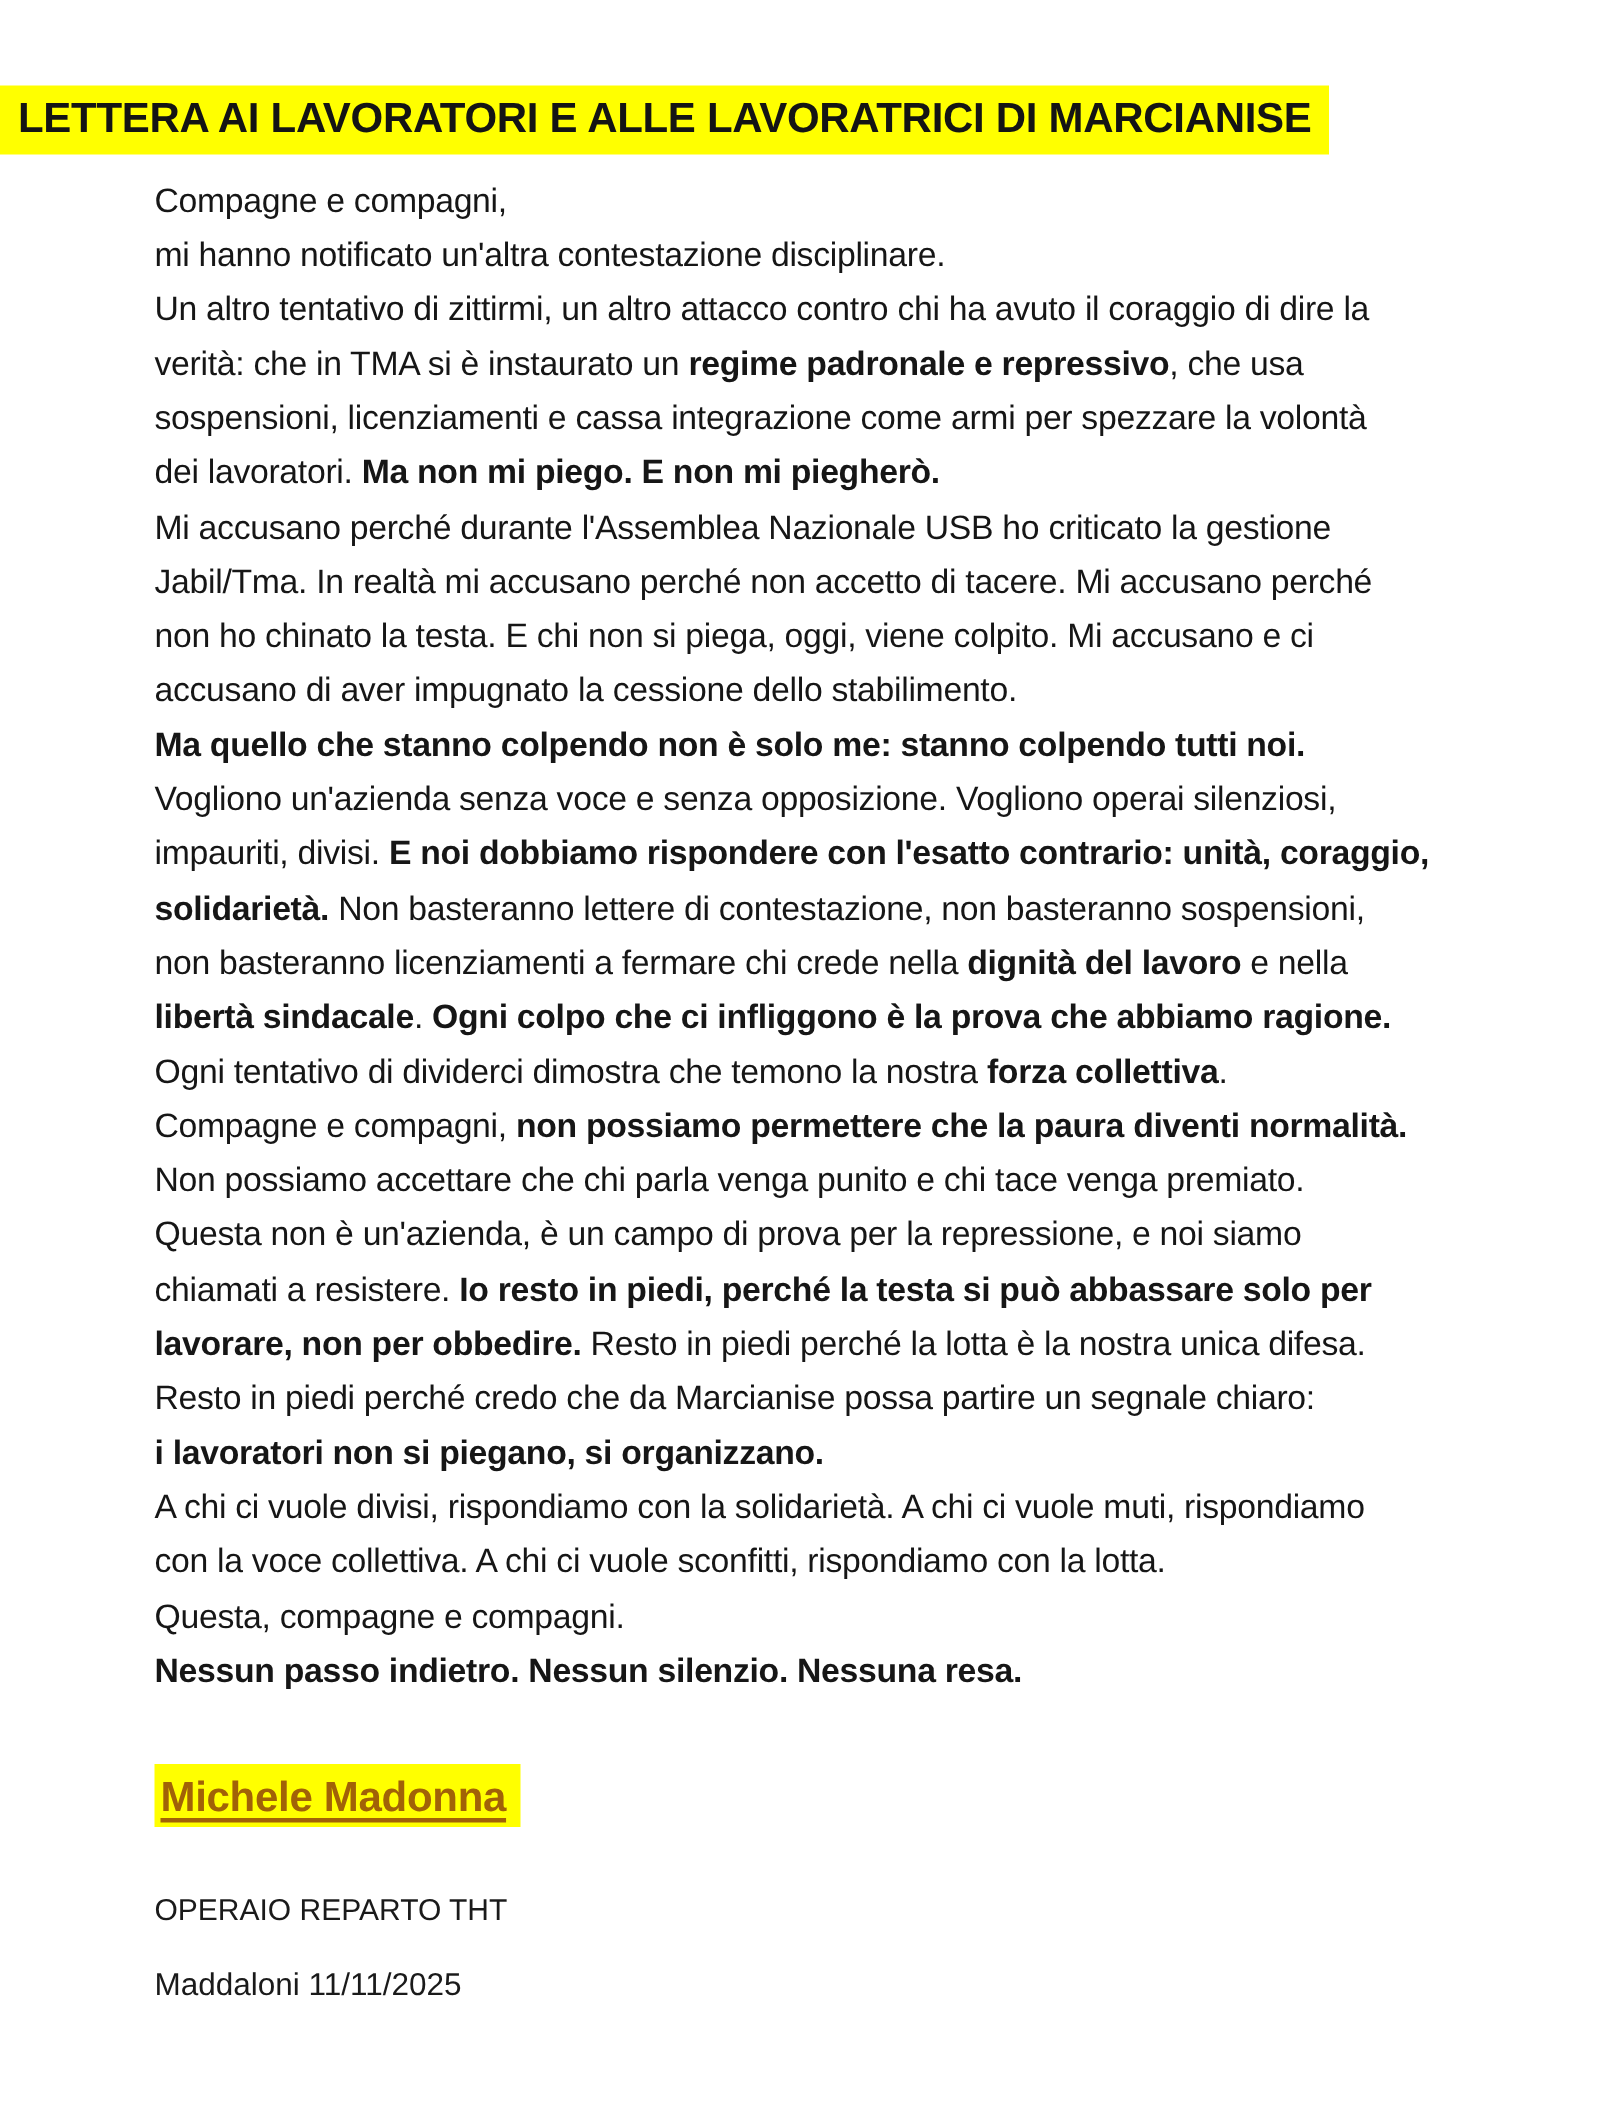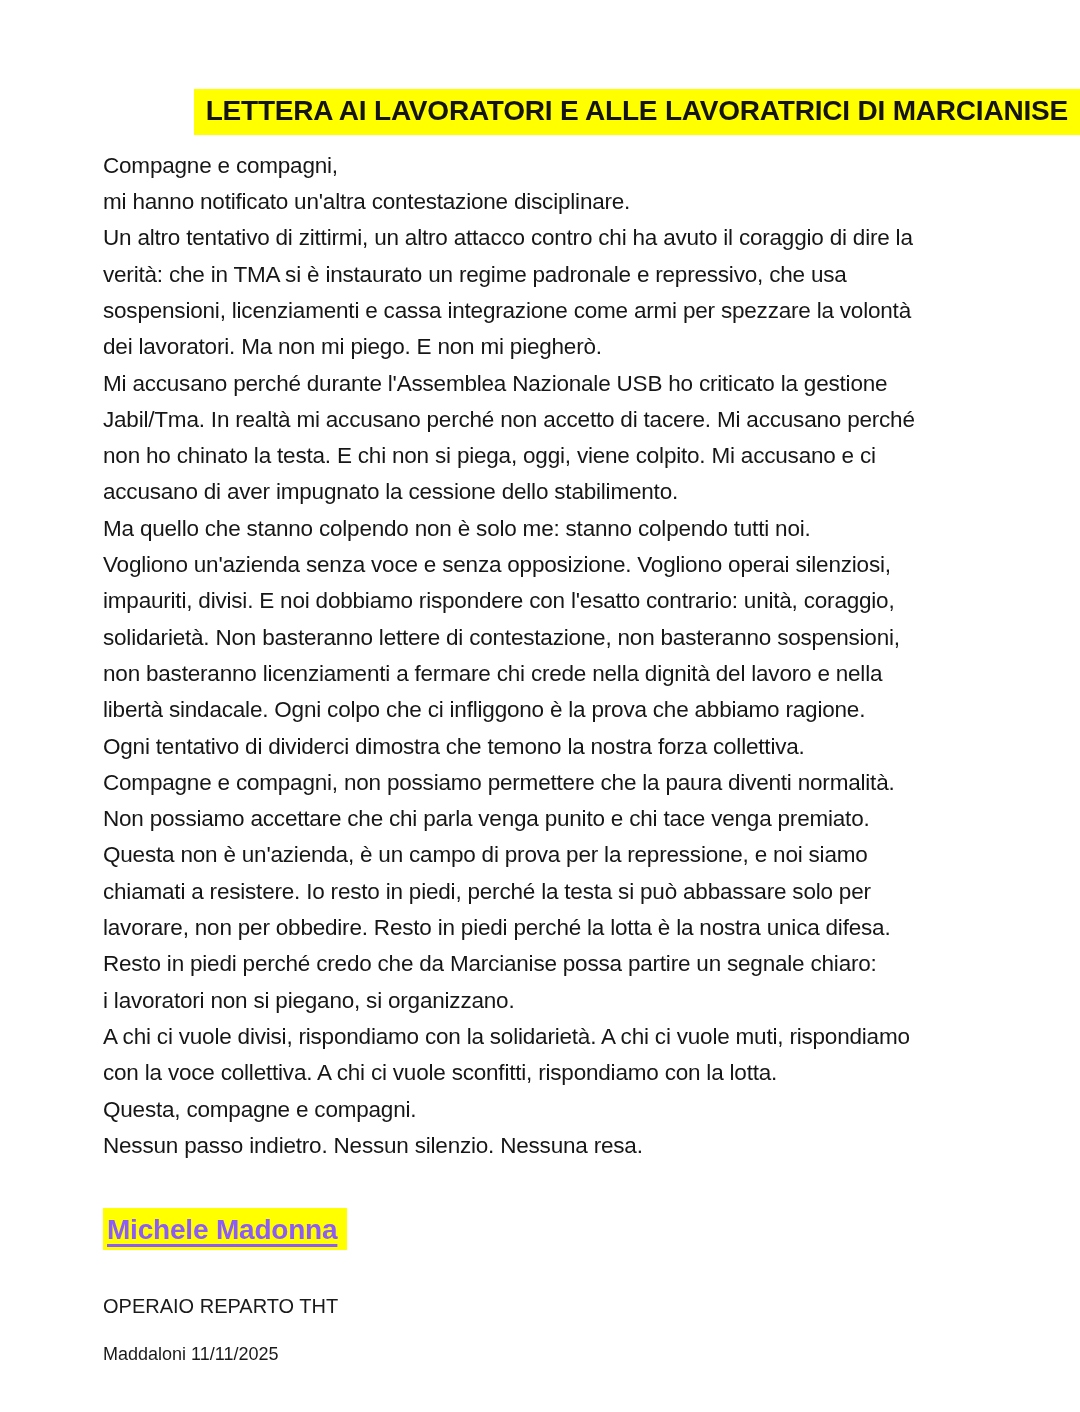--- a/index.html
+++ b/index.html
@@ -10,22 +10,22 @@
     color: #161616;
   }
   .page {
     position: relative;
     width: 1080px;
     height: 1412px;
     background: #ffffff;
     overflow: hidden;
   }
   .title-wrap {
-    padding-top: 89px;
-    text-align: right;
+    padding-top: 57px;
+    text-align: left;
   }
   .title {
     display: inline-block;
     background: var(--hl, #ffff00);
     font-size: 28px;
     font-weight: bold;
     letter-spacing: -0.2px;
     color: #141414;
     padding: 7px 12px 8px 12px;
     line-height: 1.1;
@@ -34,46 +34,46 @@
     margin-top: 13px;
     padding-left: 103px;
     padding-right: 90px;
   }
   .line {
     font-size: 22.5px;
     line-height: 36.3px;
     letter-spacing: -0.2px;
     white-space: nowrap;
   }
-  .line .b { font-weight: normal; }
+  .line .b { font-weight: bold; }
   .signature {
     padding-left: 103px;
     margin-top: 44px;
   }
   .sig-name {
     display: inline-block;
     background: var(--hl, #ffff00);
     font-size: 28px;
     font-weight: bold;
     letter-spacing: -0.2px;
-    color: #8b5cf6;
+    color: #a16207;
     padding: 6px 10px 4px 4px;
     text-decoration: underline;
     text-decoration-thickness: 3px;
     text-underline-offset: 5px;
   }
   .sig-role {
     margin-top: 45px;
     font-size: 20px;
     letter-spacing: 0px;
     color: #1a1a1a;
   }
   .sig-date {
     margin-top: 26px;
-    font-size: 18px;
+    font-size: 21px;
     color: #1a1a1a;
   }
 </style>
 </head>
 <body style="color: rgb(22, 22, 22);">
 
 <div class="page">
 
   <div class="title-wrap">
     <span class="title">LETTERA AI LAVORATORI E ALLE LAVORATRICI DI MARCIANISE</span>

